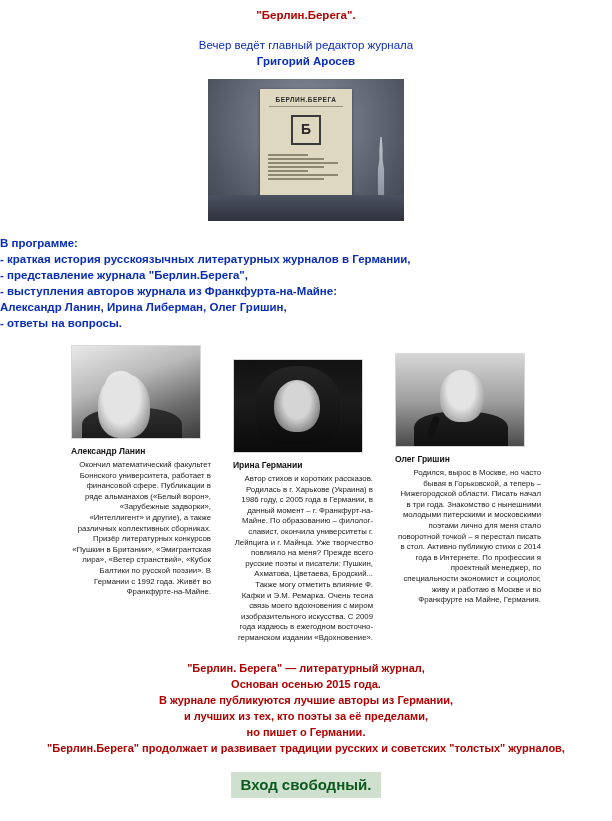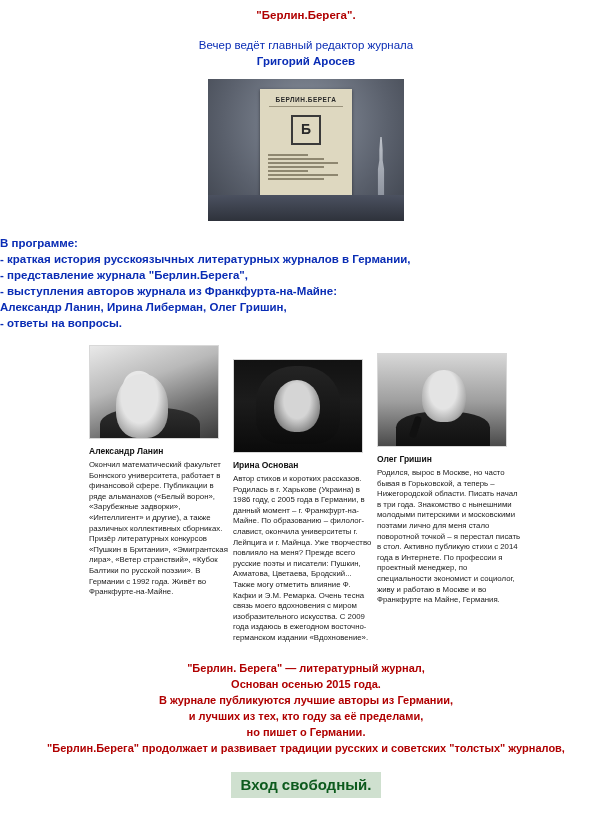--- a/index.html
+++ b/index.html
@@ -134,21 +134,21 @@
     color: #0a2db5;
     font-weight: bold;
     font-size: 11.5px;
     line-height: 16px;
   }
 
   
   .authors {
     display: flex;
     justify-content: center;
-    gap: 4px;
+    gap: 22px;
     margin-top: 14px;
     padding: 0 40px;
     align-items: flex-start;
   }
   .author {
     width: 140px;
   }
   .author.wide { width: 146px; }
   .photo {
     width: 128px;
@@ -233,21 +233,21 @@
     font-size: 8.5px;
     font-weight: bold;
     color: #111;
     line-height: 12px;
   }
   .author-bio {
     margin-top: 3px;
     font-size: 7.8px;
     line-height: 10.6px;
     color: #1a1a1a;
-    text-align: left;
+    text-align: right;
   }
   .author.shift1 { padding-top: 0; }
   .author.shift2 { padding-top: 14px; }
   .author.shift3 { padding-top: 8px; }
 
   
   .journal-desc {
     text-align: center;
     margin-top: 16px;
     padding: 0 26px;
@@ -317,39 +317,39 @@
   <div class="authors">
 
     <div class="author shift1">
       <div class="photo p1"></div>
       <div class="author-name">Александр Ланин</div>
       <div class="author-bio">Окончил математический факультет Боннского университета, работает в финансовой сфере. Публикации в ряде альманахов («Белый ворон», «Зарубежные задворки», «Интеллигент» и другие), а также различных коллективных сборниках. Призёр литературных конкурсов «Пушкин в Британии», «Эмигрантская лира», «Ветер странствий», «Кубок Балтики по русской поэзии». В Германии с 1992 года. Живёт во Франкфурте-на-Майне.</div>
     </div>
 
     <div class="author shift2">
       <div class="photo p2"></div>
-      <div class="author-name">Ирина Основан</div>
+      <div class="author-name">Ирина Германии</div>
       <div class="author-bio">Автор стихов и коротких рассказов. Родилась в г. Харькове (Украина) в 1986 году, с 2005 года в Германии, в данный момент – г. Франкфурт-на-Майне. По образованию – филолог-славист, окончила университеты г. Лейпцига и г. Майнца. Уже творчество повлияло на меня? Прежде всего русские поэты и писатели: Пушкин, Ахматова, Цветаева, Бродский... Также могу отметить влияние Ф. Кафки и Э.М. Ремарка. Очень тесна связь моего вдохновения с миром изобразительного искусства. С 2009 года издаюсь в ежегодном восточно-германском издании «Вдохновение».</div>
     </div>
 
     <div class="author wide shift3">
       <div class="photo p3">
         <div class="mic"></div>
       </div>
       <div class="author-name">Олег Гришин</div>
       <div class="author-bio">Родился, вырос в Москве, но часто бывая в Горьковской, а теперь – Нижегородской области. Писать начал в три года. Знакомство с нынешними молодыми питерскими и московскими поэтами лично для меня стало поворотной точкой – я перестал писать в стол. Активно публикую стихи с 2014 года в Интернете. По профессии я проектный менеджер, по специальности экономист и социолог, живу и работаю в Москве и во Франкфурте на Майне, Германия.</div>
     </div>
 
   </div>
 
   <div class="journal-desc">
     <div>"Берлин. Берега"  —  литературный журнал,</div>
     <div>Основан осенью 2015 года.</div>
     <div>В журнале публикуются лучшие авторы из Германии,</div>
-    <div>и лучших из тех, кто году за её пределами,</div>
+    <div>и лучших из тех, кто поэты за её пределами,</div>
     <div>но пишет о Германии.</div>
     <div>"Берлин.Берега" продолжает и развивает традиции русских и советских "толстых" журналов,</div>
   </div>
 
   <div class="free-entry-wrap">
     <div class="free-entry">Вход свободный.</div>
   </div>
 
 </div>
 

